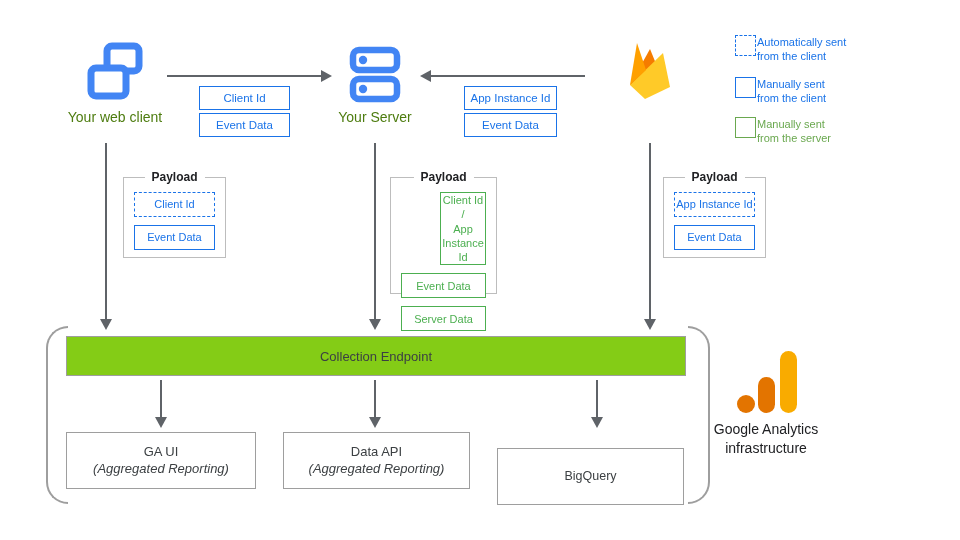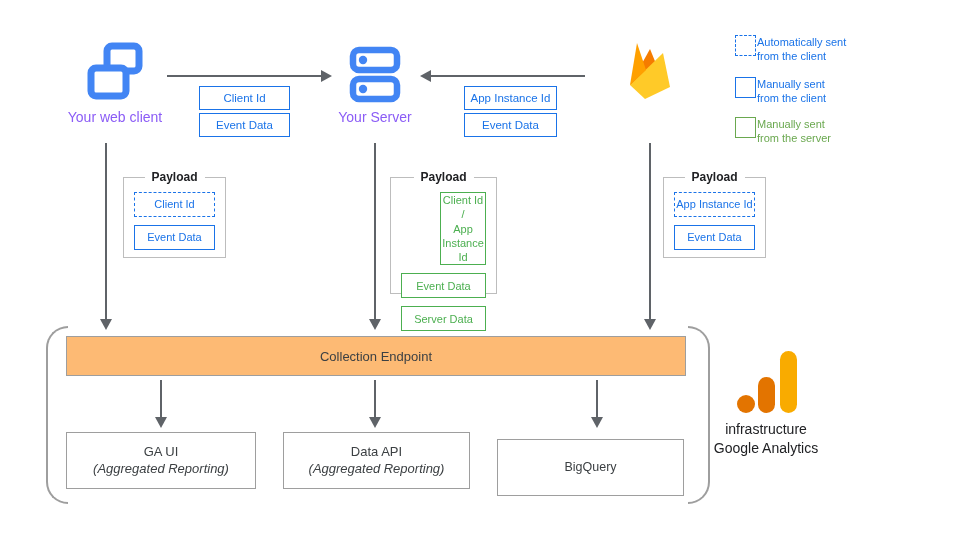--- a/index.html
+++ b/index.html
@@ -2,21 +2,21 @@
 <html><head>
 <meta charset="utf-8">
 <style>
   html,body{margin:0;padding:0;background:#fff;}
   #stage{
     position:relative;width:960px;height:540px;background:#ffffff;overflow:hidden;
     font-family:"Liberation Sans",sans-serif;color:#202124;
   }
   .abs{position:absolute;}
   
-  .client-label{font-size:14px;font-weight:500;color:#8b5cf6;text-align:center;}
+  .client-label{font-size:14px;font-weight:500;color:#4d7c0f;text-align:center;}
   
   .h-arrow{height:12px;}
   .h-arrow .line{position:absolute;top:5px;height:2px;background:#5f6368;}
   .h-arrow .head-right{position:absolute;right:0;top:0;width:0;height:0;
     border-left:11px solid #5f6368;border-top:6px solid transparent;border-bottom:6px solid transparent;}
   .h-arrow .head-left{position:absolute;left:0;top:0;width:0;height:0;
     border-right:11px solid #5f6368;border-top:6px solid transparent;border-bottom:6px solid transparent;}
   .v-arrow{width:12px;}
   .v-arrow .line{position:absolute;left:5px;top:0;width:2px;background:#5f6368;}
   .v-arrow .head-down{position:absolute;bottom:0;left:0;width:0;height:0;
@@ -42,21 +42,21 @@
   .swatch.solid-green{border:1.5px solid #6aa84f;}
   .legend-text{font-size:11px;font-weight:500;line-height:1.3;}
   .legend-text.blue{color:#1a73e8;}
   .legend-text.green{color:#6aa84f;}
   
   .bracket{box-sizing:border-box;}
   .bracket.left{border-left:2px solid #9e9e9e;border-top:2px solid #9e9e9e;border-bottom:2px solid #9e9e9e;
     border-radius:22px 0 0 22px;}
   .bracket.right{border-right:2px solid #9e9e9e;border-top:2px solid #9e9e9e;border-bottom:2px solid #9e9e9e;
     border-radius:0 22px 22px 0;}
-  .endpoint{border:1px solid #9e9e9e;background:#fdba74;display:flex;align-items:center;justify-content:center;
+  .endpoint{border:1px solid #9e9e9e;background:#84cc16;display:flex;align-items:center;justify-content:center;
     font-size:13px;color:#3c4043;box-sizing:border-box;}
   .outbox{border:1px solid #9e9e9e;background:#fff;box-sizing:border-box;
     display:flex;flex-direction:column;align-items:center;justify-content:center;text-align:center;
     font-size:13px;color:#3c4043;line-height:1.25;padding:2px 6px;}
   .outbox .sub{font-style:italic;}
   .brand-text{font-size:14px;color:#202124;text-align:center;line-height:1.35;}
 </style>
 </head>
 <body>
 
@@ -199,29 +199,29 @@
   </div>
 
   <div class="abs outbox" style="left:66px;top:432px;width:190px;height:57px;">
     <span>GA UI</span>
     <span class="sub">(Aggregated Reporting)</span>
   </div>
   <div class="abs outbox" style="left:283px;top:432px;width:187px;height:57px;">
     <span>Data API</span>
     <span class="sub">(Aggregated Reporting)</span>
   </div>
-  <div class="abs outbox" style="left:497px;top:439px;width:187px;height:57px;font-size:12.5px;">
+  <div class="abs outbox" style="left:497px;top:448px;width:187px;height:57px;font-size:12.5px;">
     <span>BigQuery</span>
   </div>
 
   <div class="abs" style="left:737px;top:351px;width:60px;height:62px;">
     <svg width="60" height="62" viewBox="0 0 60 62">
       <circle cx="9" cy="53" r="9" fill="#E37400"></circle>
       <rect x="21" y="26" width="17" height="36" rx="8.5" fill="#E37400"></rect>
       <rect x="43" y="0" width="17" height="62" rx="8.5" fill="#F9AB00"></rect>
     </svg>
   </div>
   <div class="abs brand-text" style="left:696px;top:420px;width:140px;">
+    <span style="display:block;">Google Analytics</span>
     <span style="display:block;">infrastructure</span>
-    <span style="display:block;">Google Analytics</span>
   </div>
 
 </div>
 
 </body></html>

